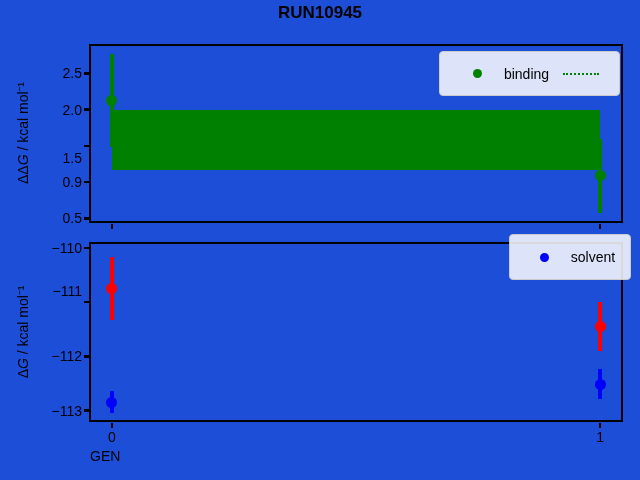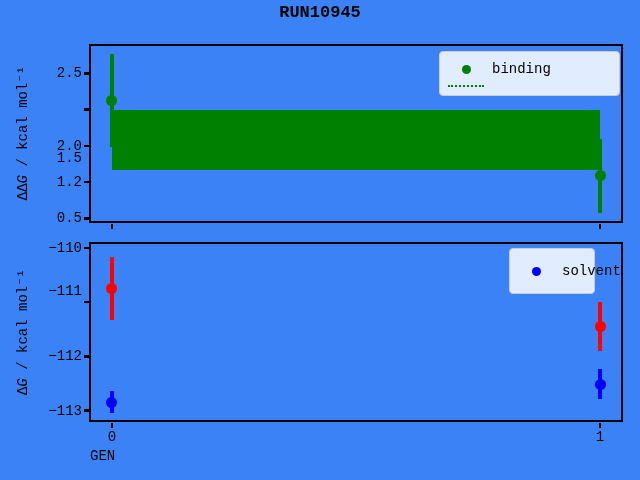--- a/index.html
+++ b/index.html
@@ -1,19 +1,19 @@
 <!DOCTYPE html>
 <html><head>
 <meta charset="utf-8">
 <style>
   * { box-sizing: border-box; }
   html, body { margin: 0; padding: 0; background: #ffffff; }
   .fig {
-    position: relative; width: 640px; height: 480px; background: #3b82f6;
-    font-family: Liberation Mono, monospace; color: #000;
+    position: relative; width: 640px; height: 480px; background: #1d4ed8;
+    font-family: Liberation Sans, sans-serif; color: #000;
     overflow: hidden;
   }
   .title { position: absolute; top: 3px; left: 0; width: 100%; text-align: center;
            font-size: 17px; font-weight: bold; }
   .axes { position: absolute; padding-left: 41px; }
   #axes-top    { left: 90px; top: 45px;  width: 532px; height: 177px; }
   #axes-bottom { left: 90px; top: 243px; width: 532px; height: 178px; }
   .frame { position: absolute; inset: -1px; border: 2.5px solid #000; pointer-events: none; }
   .band   { position: absolute; }
   .ebar   { position: absolute; width: 4px; }
@@ -25,23 +25,23 @@
   .xticklab { position: absolute; width: 24px; text-align: center; font-size: 14px; line-height: 18px; }
   .ylabel { position: absolute; white-space: nowrap; font-size: 14px;
             transform: translate(-50%,-50%) rotate(-90deg); }
   .ylabel .var { font-style: italic; }
   #ylabel-top    { left: 22px; top: 133px; }
   #ylabel-bottom { left: 22px; top: 332px; }
   .xlabel { position: absolute; left: 90px; width: 532px; top: 447px; text-align: left;
             font-size: 14px; line-height: 18px; }
   .legend { position: absolute; background: rgba(255,255,255,0.85); border: 1px solid #cbcbcb;
             border-radius: 4px; font-size: 14px; line-height: 18px;
-            display: flex; flex-direction: column; justify-content: space-evenly; padding: 2px 6px; }
+            display: flex; justify-content: space-evenly; padding: 2px 6px; }
   #legend-top    { left: 439px; top: 51px;  width: 181px; height: 45px; }
-  #legend-bottom { left: 509px; top: 248px; width: 86px; height: 46px; }
+  #legend-bottom { left: 509px; top: 234px; width: 122px; height: 46px; }
   .lrow { display: flex; align-items: center; }
   .lswatch { width: 40px; display: flex; justify-content: center; align-items: center; flex: 0 0 auto; }
   .ldot  { width: 9px; height: 9px; border-radius: 50%; display: inline-block; }
   .lline { width: 36px; height: 0; border-top: 2.5px dotted; display: inline-block; }
   .llabel { margin-left: 6px; white-space: nowrap; }
 </style>
 </head>
 <body>
 
 <div class="fig">
@@ -51,25 +51,25 @@
   <div class="ylabel" id="ylabel-top"><span>ΔΔ</span><span class="var">G</span><span> / kcal mol⁻¹</span></div>
 
   <div class="ylabel" id="ylabel-bottom"><span>Δ</span><span class="var">G</span><span> / kcal mol⁻¹</span></div>
 
   <div class="axes" id="axes-top">
     <div class="frame"></div>
   <div class="band" style="left: 21.9633px; top: 64.5615px; width: 488.073px; height: 60.9344px; background: rgb(0, 128, 0);"></div>
       <div class="ytick" style="top: 27.041px;"></div>
       <div class="yticklab" style="top: 19.291px;">2.5</div>
       <div class="ytick" style="top: 63.3115px;"></div>
-      <div class="yticklab" style="top: 55.5615px; margin-top: 36px;">2.0</div>
+      <div class="yticklab" style="top: 55.5615px;">2.0</div>
       <div class="ytick" style="top: 99.582px;"></div>
       <div class="yticklab" style="top: 91.832px; margin-top: 12px;">1.5</div>
       <div class="ytick" style="top: 135.852px;"></div>
-      <div class="yticklab" style="top: 128.102px;">1.2</div>
+      <div class="yticklab" style="top: 128.102px;">0.9</div>
       <div class="ytick" style="top: 172.123px;"></div>
       <div class="yticklab" style="top: 164.373px;">0.5</div>
       <div class="xtick" style="left: 20.7133px; top: 178.5px;"></div>
       <div class="xtick" style="left: 508.787px; top: 178.5px;"></div>
       <div class="ebar" style="left: 19.9633px; top: 8.70492px; height: 92.8525px; background: rgb(0, 128, 0);"></div>
       <div class="ebar" style="left: 508.037px; top: 93.5779px; height: 73.9918px; background: rgb(0, 128, 0);"></div>
       <div class="marker" style="left: 16.4633px; top: 49.6311px; background: rgb(0, 128, 0);"></div>
       <div class="marker" style="left: 504.537px; top: 125.074px; background: rgb(0, 128, 0);"></div>
     </div>
 

